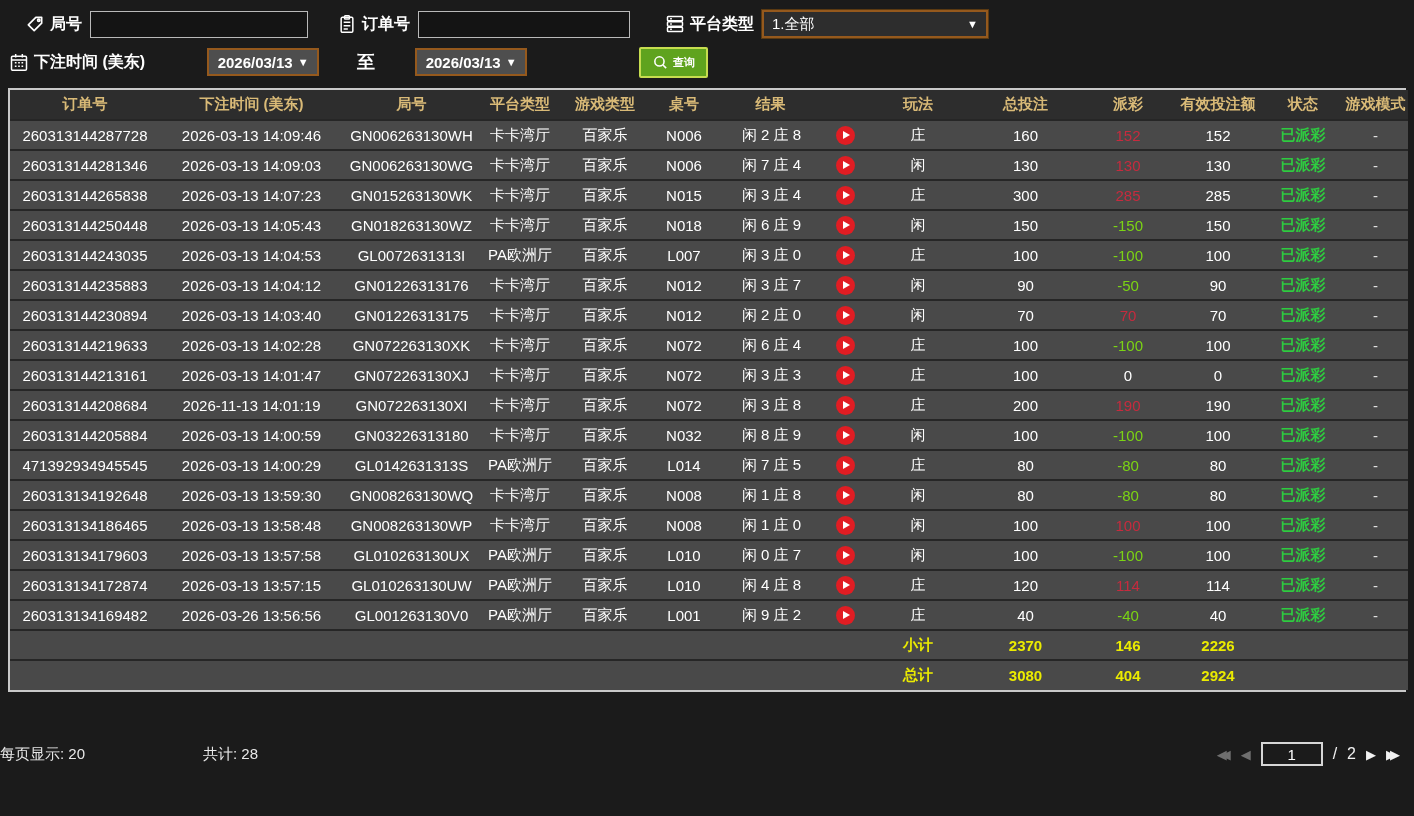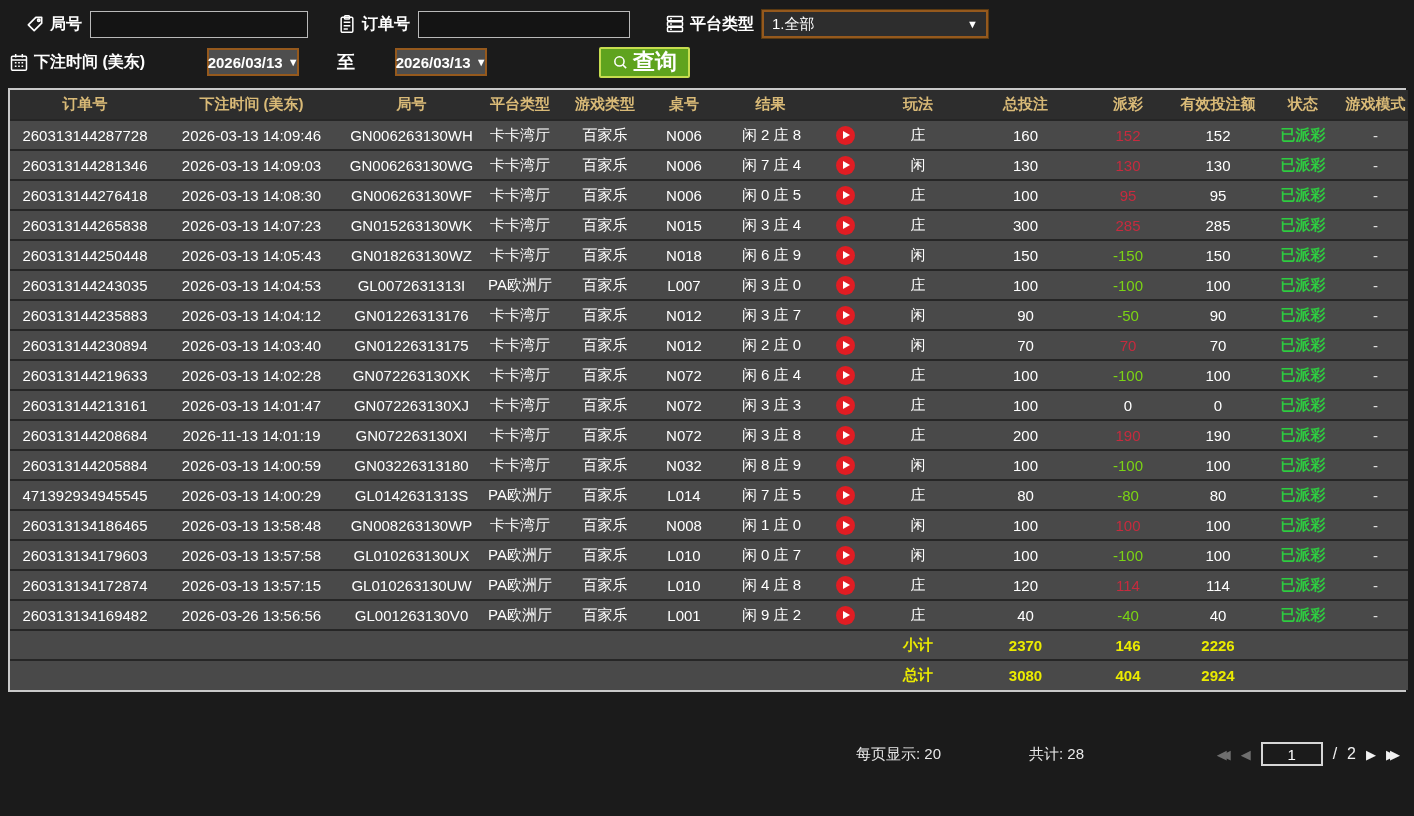--- a/index.html
+++ b/index.html
@@ -26,32 +26,32 @@
     font-family:"Liberation Sans", sans-serif;
   }
   .select-box {
     width:226px; height:28px; margin-left:8px; background:#2d2d2d;
     border:2px solid var(--accent-orange-border,#95591d); outline:1px solid #5b3a12;
     display:flex; align-items:center; justify-content:space-between;
     padding:0 8px; font-size:15px; color:#fff; cursor:pointer;
   }
   .select-box .caret { font-size:11px; color:#fff; }
   .date-btn {
-    width:92px; height:28px; background:#4e4e4e;
+    width:112px; height:28px; background:#4e4e4e;
     border:2px solid var(--accent-orange-border,#95591d);
     display:flex; align-items:center; justify-content:center; gap:5px;
     color:#fff; font-weight:bold; font-size:15px; cursor:pointer;
   }
   .date-btn .caret { font-size:11px; }
   .to-label { font-weight:bold; font-size:18px; margin:0 0 0 38px; }
   .search-btn {
     height:31px; padding:0 11px; background: var(--search-green,#5fa31e);
     border:2px solid var(--search-border,#c6dd4f); border-radius:2px;
     display:flex; align-items:center; gap:4px; cursor:pointer;
-    color:#fff; font-weight:bold; font-size:22px;
+    color:#fff; font-weight:bold; font-size:11px;
   }
   .search-btn svg { width:17px; height:17px; }
 
   
   .table-wrap {
     margin:2px 8px 0 8px; flex:none;
     border:2px solid #c9c9c9;
     background: var(--row-bg,#494949);
   }
   table { width:100%; border-collapse:collapse; table-layout:fixed; }
@@ -78,22 +78,22 @@
     display:inline-flex; align-items:center; justify-content:center; cursor:pointer;
     vertical-align:middle;
   }
   .play-tri {
     width:0; height:0; margin-left:2px;
     border-left:7px solid #fff; border-top:4.5px solid transparent; border-bottom:4.5px solid transparent;
   }
 
   
   .footer { height:100%; flex:1; display:flex; align-items:center; font-size:15px; color:#e8e8e8; }
-  .per-page { margin-left:856px; white-space:nowrap; }
-  .total-count { margin-left:88px; white-space:nowrap; }
+  .per-page { white-space:nowrap; }
+  .total-count { margin-left:118px; white-space:nowrap; }
   .pager { margin-left:auto; margin-right:14px; display:flex; align-items:center; gap:10px; }
   .pg-arrow { font-size:13px; cursor:pointer; letter-spacing:-6px; padding-right:6px; user-select:none; }
   .pg-dim { color:#6f6f6f; }
   .pg-lit { color:#f2f2f2; }
   .page-input {
     width:62px; height:24px; background:transparent; border:2px solid #d6d6d6;
     color:#fff; font-size:15px; text-align:center; outline:none;
     font-family:"Liberation Sans", sans-serif;
   }
   .page-sep, .page-total { font-size:16px; color:#f2f2f2; }
@@ -233,38 +233,20 @@
                 <span class="play-tri"></span>
               </span></td>
             <td>闲</td>
             <td>130</td>
             <td class="pay-pos">130</td>
             <td>130</td>
             <td class="status-green">已派彩</td>
             <td class="mode-cell">-</td>
           </tr>
           <tr>
-            <td>260313144276418</td>
-            <td>2026-03-13 14:08:30</td>
-            <td>GN006263130WF</td>
-            <td>卡卡湾厅</td>
-            <td>百家乐</td>
-            <td>N006</td>
-            <td class="cell-result">闲 0 庄 5</td>
-            <td><span class="play-btn">
-                <span class="play-tri"></span>
-              </span></td>
-            <td>庄</td>
-            <td>100</td>
-            <td class="pay-pos">95</td>
-            <td>95</td>
-            <td class="status-green">已派彩</td>
-            <td class="mode-cell">-</td>
-          </tr>
-          <tr>
             <td>260313144265838</td>
             <td>2026-03-13 14:07:23</td>
             <td>GN015263130WK</td>
             <td>卡卡湾厅</td>
             <td>百家乐</td>
             <td>N015</td>
             <td class="cell-result">闲 3 庄 4</td>
             <td><span class="play-btn">
                 <span class="play-tri"></span>
               </span></td>
@@ -424,20 +406,38 @@
             <td>2026-03-13 14:00:29</td>
             <td>GL0142631313S</td>
             <td>PA欧洲厅</td>
             <td>百家乐</td>
             <td>L014</td>
             <td class="cell-result">闲 7 庄 5</td>
             <td><span class="play-btn">
                 <span class="play-tri"></span>
               </span></td>
             <td>庄</td>
+            <td>80</td>
+            <td class="pay-neg">-80</td>
+            <td>80</td>
+            <td class="status-green">已派彩</td>
+            <td class="mode-cell">-</td>
+          </tr>
+          <tr>
+            <td>260313134192648</td>
+            <td>2026-03-13 13:59:30</td>
+            <td>GN008263130WQ</td>
+            <td>卡卡湾厅</td>
+            <td>百家乐</td>
+            <td>N008</td>
+            <td class="cell-result">闲 1 庄 8</td>
+            <td><span class="play-btn">
+                <span class="play-tri"></span>
+              </span></td>
+            <td>闲</td>
             <td>80</td>
             <td class="pay-neg">-80</td>
             <td>80</td>
             <td class="status-green">已派彩</td>
             <td class="mode-cell">-</td>
           </tr>
           <tr>
             <td>260313134186465</td>
             <td>2026-03-13 13:58:48</td>
             <td>GN008263130WP</td>

